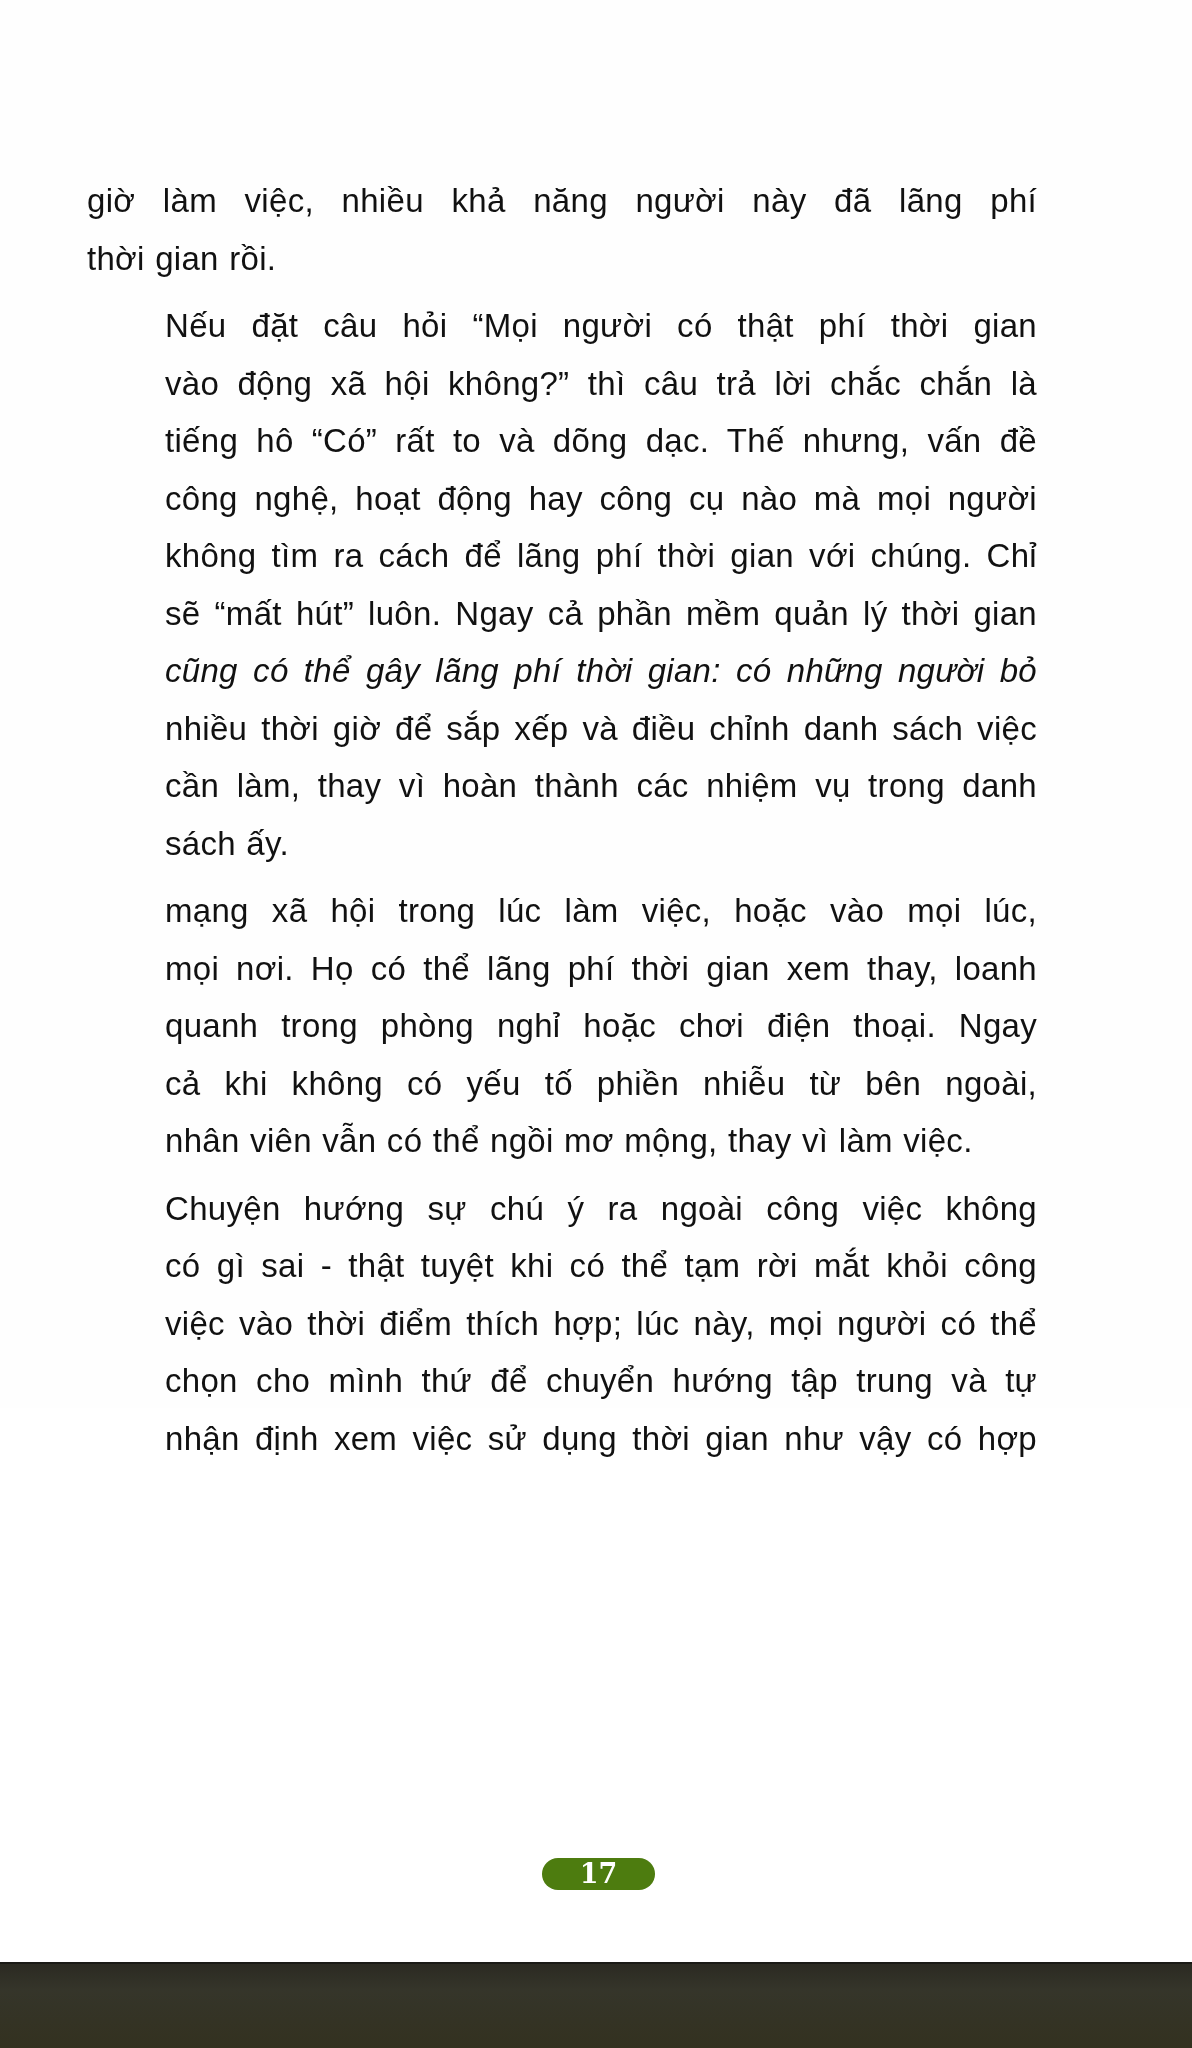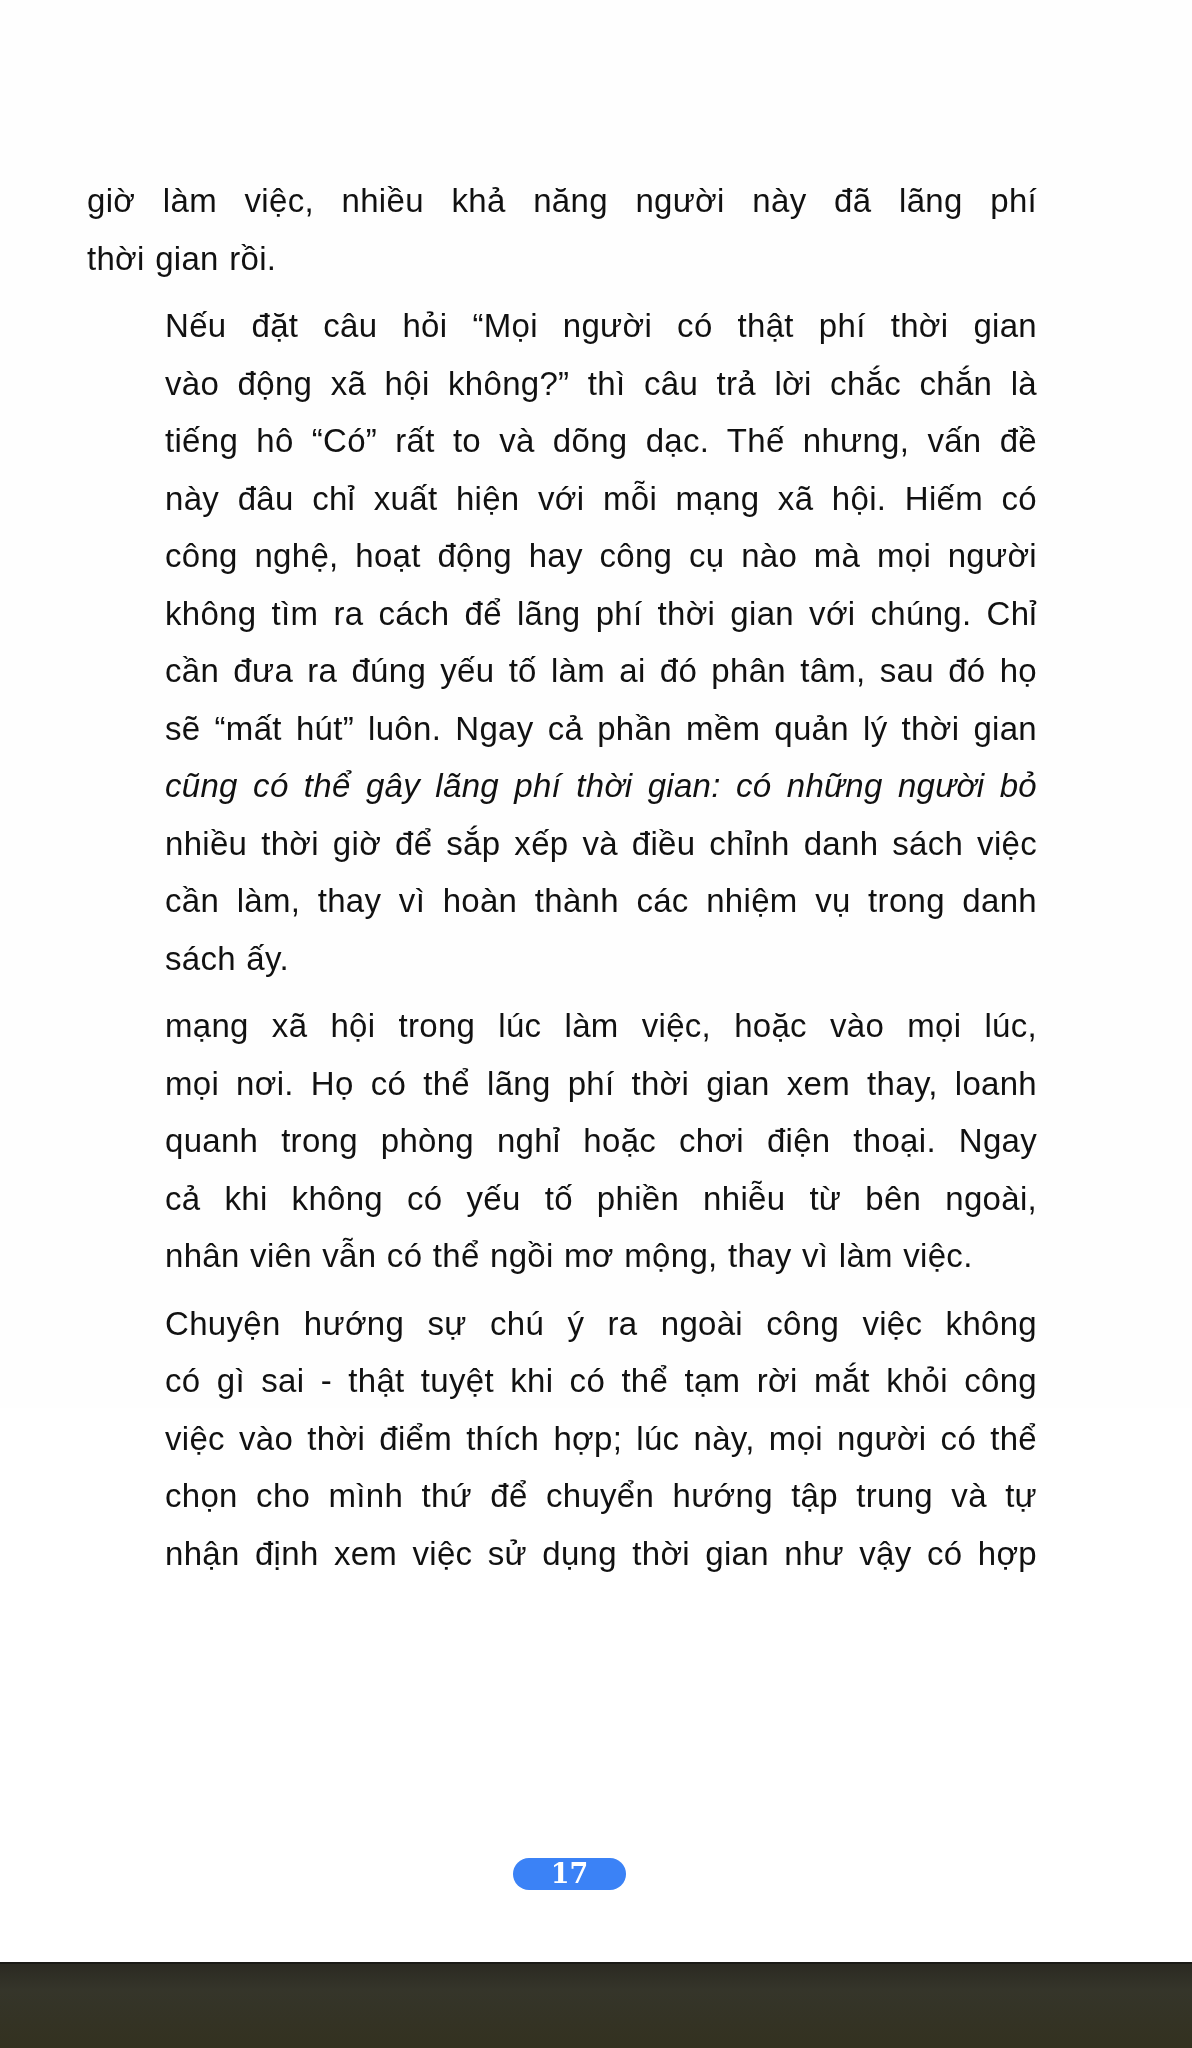--- a/index.html
+++ b/index.html
@@ -41,26 +41,26 @@
       text-align: justify;
       text-align-last: justify;
       white-space: nowrap;
       overflow: visible;
     }
     .line.last {
       text-align-last: left;
     }
     .page-number {
       position: absolute;
-      left: 513px;
+      left: 542px;
       top: 1858px;
       width: 113px;
       height: 32px;
       border-radius: 16px;
-      background: #3b82f6;
+      background: #4d7c0f;
       color: #ffffff;
       font-family: "DejaVu Serif", serif;
       font-weight: bold;
       font-size: 27px;
       line-height: 32px;
       text-align: center;
     }
     .table-surface {
       position: absolute;
       left: 0;
@@ -77,24 +77,22 @@
 <div class="page">
   <div class="text-block" id="text-block">
       <div class="para">
         <span class="line" style="white-space: normal;">giờ làm việc, nhiều khả năng người này đã lãng phí</span>
         <span class="line last" style="white-space: normal;">thời gian rồi.</span>
       </div>
       <div class="para indent">
         <span class="line" style="text-indent: 78px; white-space: normal;">Nếu đặt câu hỏi “Mọi người có thật phí thời gian</span>
         <span class="line" style="white-space: normal;">vào động xã hội không?” thì câu trả lời chắc chắn là</span>
         <span class="line" style="white-space: normal;">tiếng hô “Có” rất to và dõng dạc. Thế nhưng, vấn đề</span>
-        <span class="line" style="white-space: normal;">này đâu chỉ xuất hiện với mỗi mạng xã hội. Hiếm có</span>
         <span class="line" style="white-space: normal;">công nghệ, hoạt động hay công cụ nào mà mọi người</span>
         <span class="line" style="white-space: normal;">không tìm ra cách để lãng phí thời gian với chúng. Chỉ</span>
-        <span class="line" style="white-space: normal;">cần đưa ra đúng yếu tố làm ai đó phân tâm, sau đó họ</span>
         <span class="line" style="white-space: normal;">sẽ “mất hút” luôn. Ngay cả phần mềm quản lý thời gian</span>
         <span class="line" style="white-space: normal; font-style: italic;">cũng có thể gây lãng phí thời gian: có những người bỏ</span>
         <span class="line" style="white-space: normal;">nhiều thời giờ để sắp xếp và điều chỉnh danh sách việc</span>
         <span class="line" style="white-space: normal;">cần làm, thay vì hoàn thành các nhiệm vụ trong danh</span>
         <span class="line last" style="white-space: normal;">sách ấy.</span>
       </div>
       <div class="para indent">
         <span class="line" style="white-space: normal;">mạng xã hội trong lúc làm việc, hoặc vào mọi lúc,</span>
         <span class="line" style="white-space: normal;">mọi nơi. Họ có thể lãng phí thời gian xem thay, loanh</span>
         <span class="line" style="white-space: normal;">quanh trong phòng nghỉ hoặc chơi điện thoại. Ngay</span>

